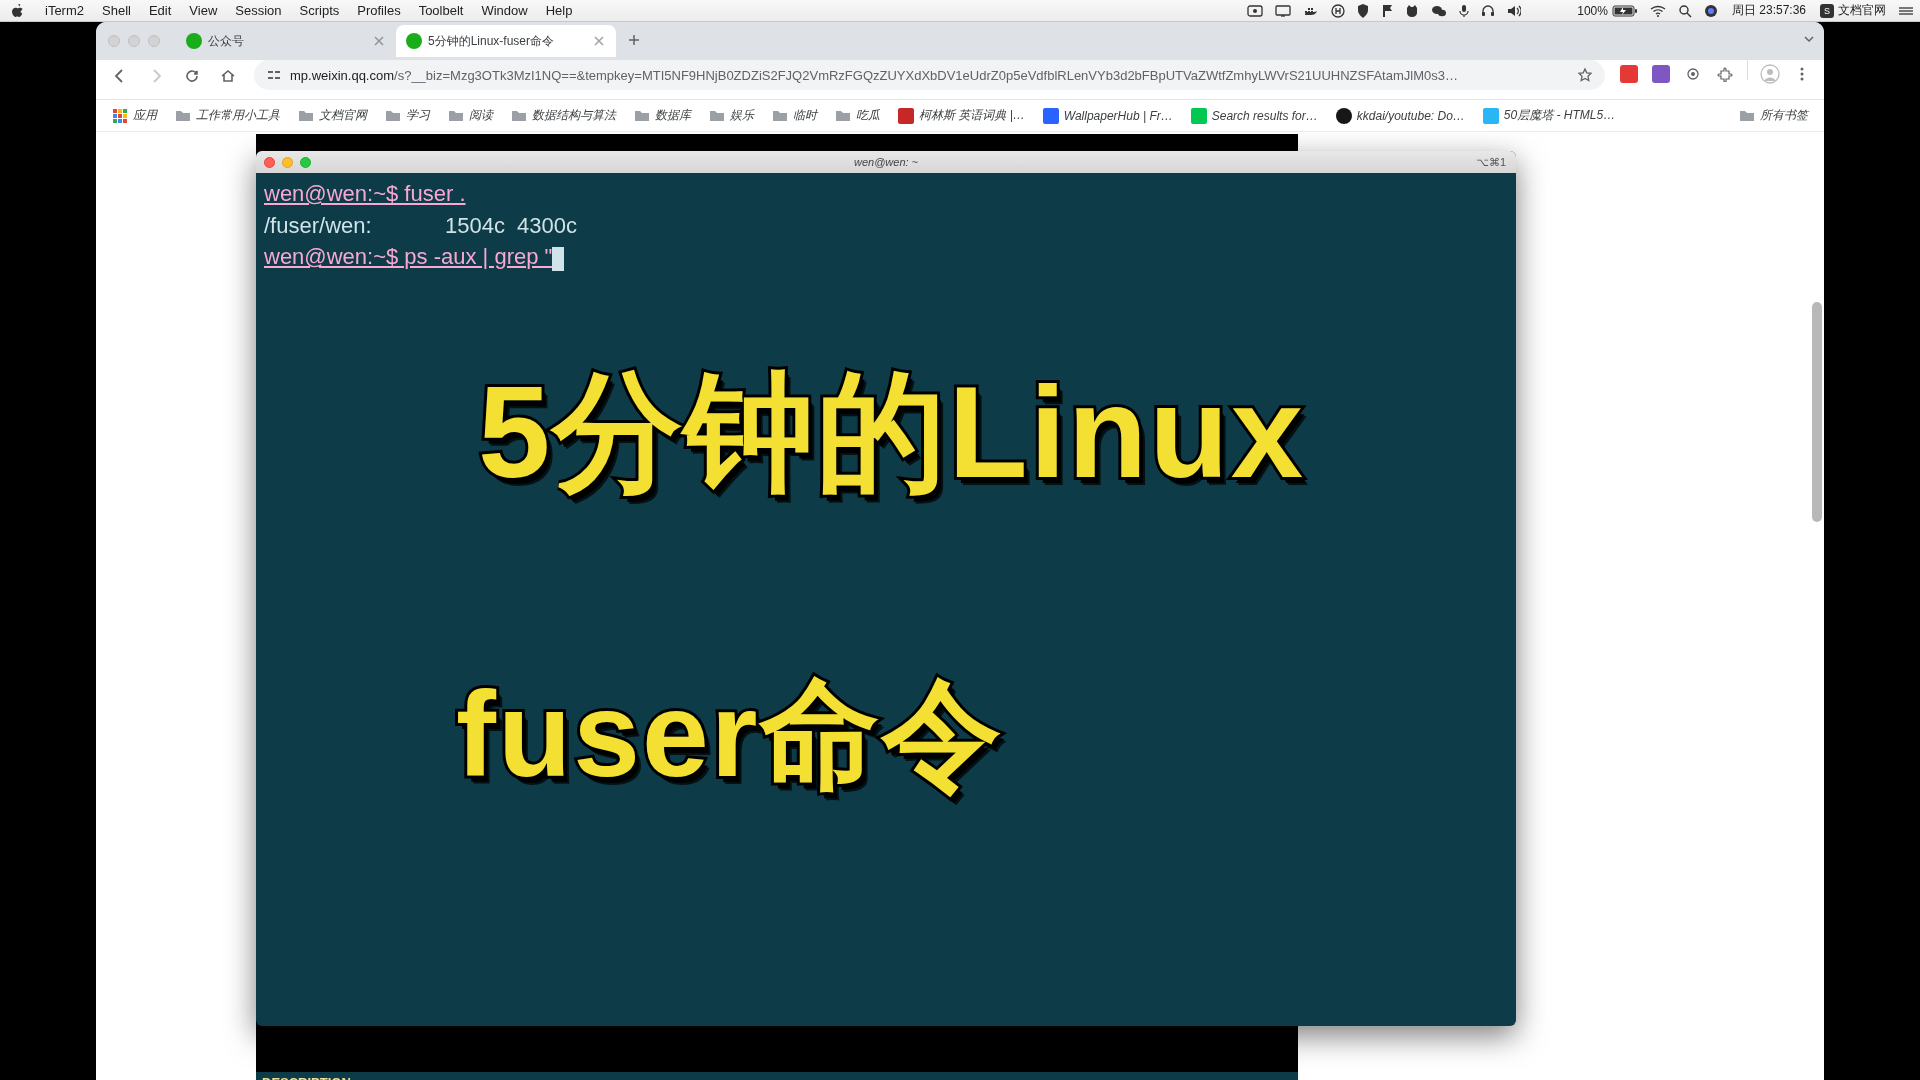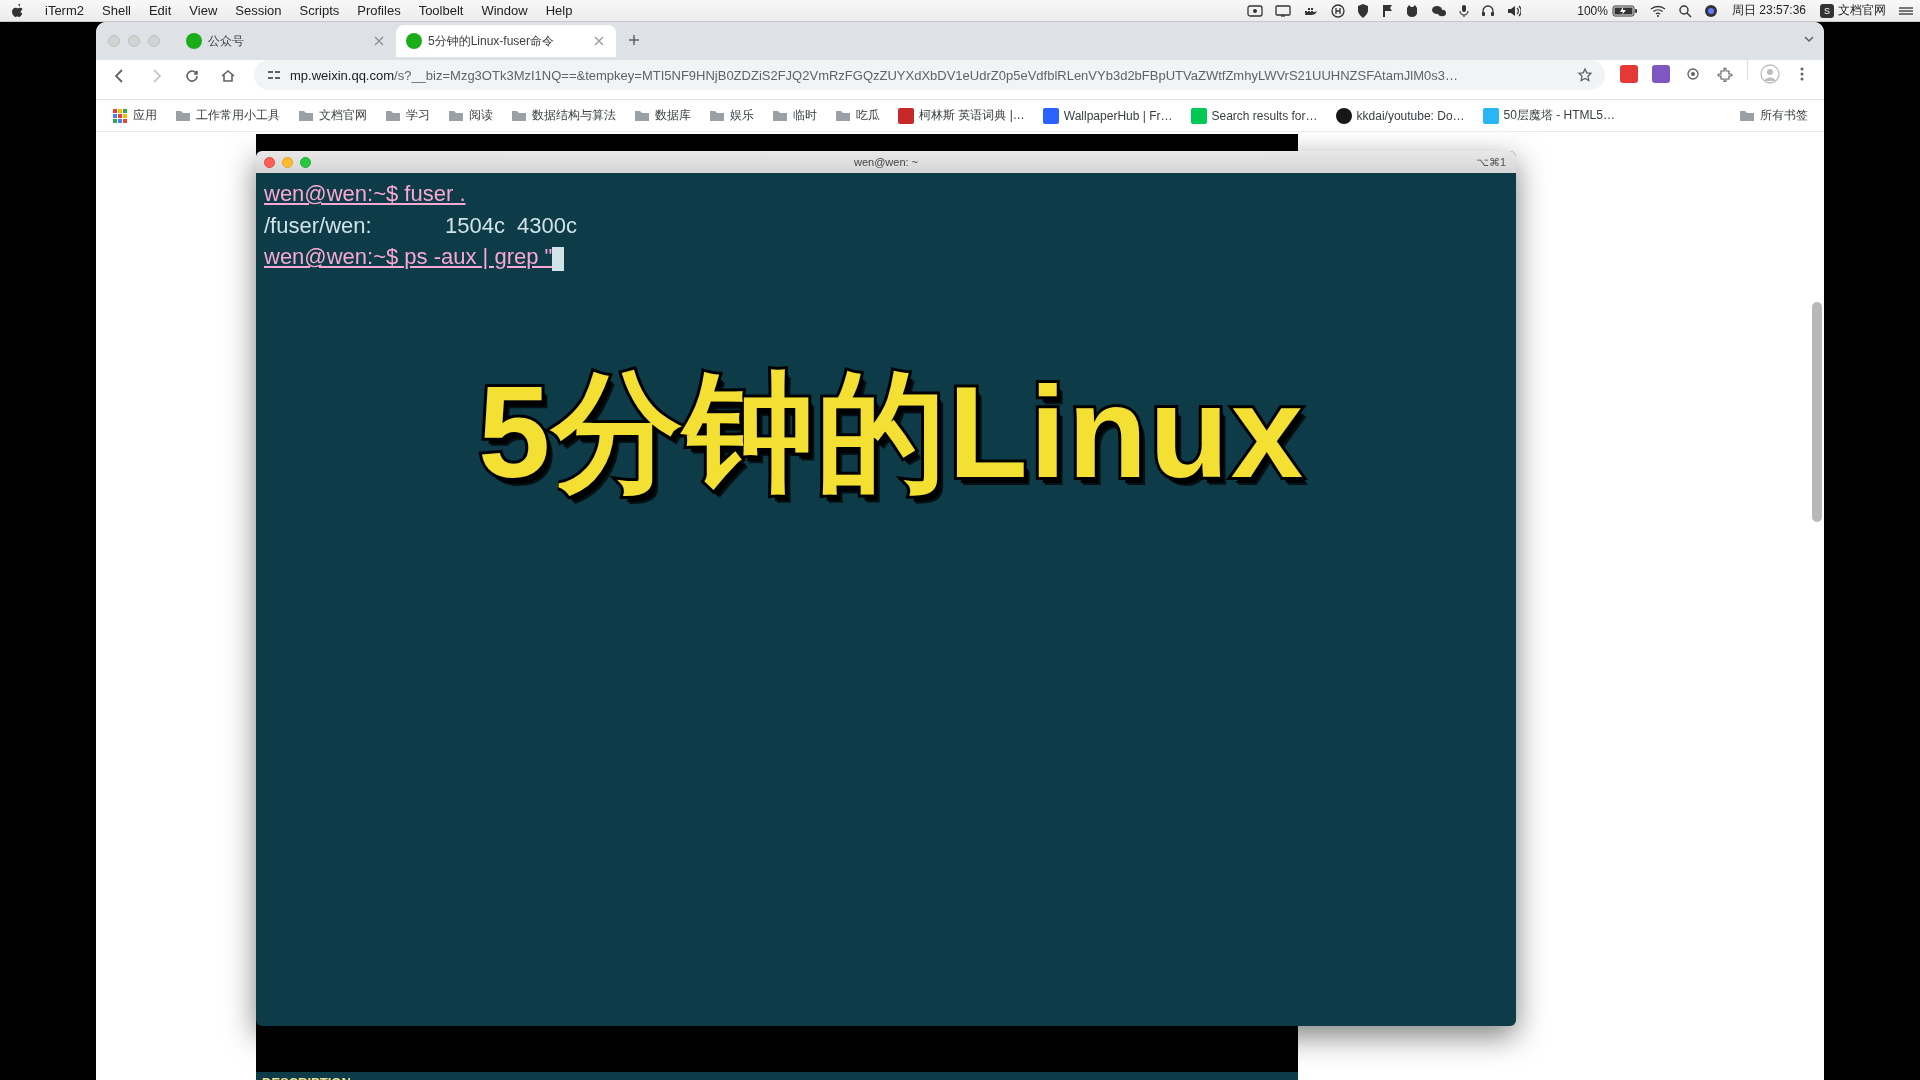--- a/index.html
+++ b/index.html
@@ -28,39 +28,39 @@
 .tab-dropdown { position: absolute; right: 8px; top: 10px; }
 
 .toolbar { height: 40px; background: #fff; display: flex; align-items: flex-start; padding: 0 8px; gap: 4px; border-bottom: 1px solid #e3e3e3; }
 .toolbar .nav-btn { width: 32px; height: 32px; display: flex; align-items: center; justify-content: center; border-radius: 50%; color: #5f6368; }
 .toolbar .nav-btn.disabled { opacity: .35; }
 .omnibox { flex: 1; height: 30px; background: #f1f3f4; border-radius: 15px; display: flex; align-items: center; padding: 0 12px; font-size: 13px; color: #3c4043; margin: 0 6px; gap: 8px; }
 .omnibox .url-text { flex: 1; white-space: nowrap; overflow: hidden; text-overflow: ellipsis; color: #5f6368; }
 .omnibox .url-text .host { color: #202124; }
 .toolbar .ext-icon { width: 28px; height: 28px; display: flex; align-items: center; justify-content: center; border-radius: 4px; }
 
-.bookmarks-bar { height: 32px; background: #fff; display: flex; align-items: center; padding: 0 8px; font-size: 12px; color: #3c4043; border-bottom: 1px solid #eaeaea; gap: 2px; }
+.bookmarks-bar { height: 32px; background: #fff; display: flex; align-items: center; padding: 0 8px; font-size: 12px; color: #3c4043; border-bottom: 1px solid #eaeaea; gap: 2px; font-style: italic; }
 .bookmarks-bar .bm { display: flex; align-items: center; gap: 5px; padding: 4px 8px; border-radius: 4px; white-space: nowrap; }
 .bookmarks-bar .bm-icon { width: 16px; height: 16px; border-radius: 2px; flex-shrink: 0; }
 .bookmarks-bar .bm-spacer { flex: 1; }
 
 .page-content { flex: 1; background: #fff; position: relative; overflow: hidden; }
 
 .video-area { position: absolute; left: 160px; top: 2px; width: 1042px; height: 980px; background: #000; }
 
 .term-bg { position: absolute; left: 0; top: 0; width: 1042px; height: 17px; background: #0d3b47; font-family: Menlo, Monaco, monospace; font-size: 13px; color: #7aa5b0; padding-left: 4px; line-height: 17px; }
 
 .iterm-window { position: absolute; left: 0; top: 17px; width: 1260px; height: 875px; background: #0d3b47; border-radius: 6px; box-shadow: 0 10px 30px rgba(0,0,0,.5); overflow: hidden; }
 .iterm-titlebar { height: 22px; background: linear-gradient(#e8e8e8,#d6d6d6); display: flex; align-items: center; position: relative; font-size: 11px; color: #444; }
 .iterm-titlebar .tl { position: absolute; left: 8px; display: flex; gap: 7px; }
 .iterm-titlebar .tl .d { width: 11px; height: 11px; border-radius: 50%; }
 .iterm-titlebar .tl .d.r { background: #ff5f57; border: 1px solid #e24238; }
 .iterm-titlebar .tl .d.y { background: #febc2e; border: 1px solid #dfa023; }
 .iterm-titlebar .tl .d.g { background: #28c840; border: 1px solid #1fad34; }
-.iterm-titlebar .title { margin: 9px auto; }
+.iterm-titlebar .title { margin: 9px auto; font-style: italic; }
 .iterm-titlebar .right { position: absolute; right: 10px; font-size: 11px; color: #555; }
 
 .iterm-body { padding: 6px 8px; font-family: Menlo, Monaco, "Courier New", monospace; font-size: 22px; line-height: 1.35; color: #cfe3e8; white-space: pre; position: relative; height: calc(100% - 22px); }
 .iterm-body .prompt { color: #f9a8d4; text-decoration: underline; }
 .iterm-body .cursor { display: inline-block; width: 12px; height: 24px; background: #cfe3e8; vertical-align: text-bottom; }
 
 .overlay-text { position: absolute; font-family: "PingFang SC","Hiragino Sans GB","Microsoft YaHei",sans-serif; font-weight: 900; color: #f3e033; -webkit-text-stroke: 6px #000; paint-order: stroke fill; text-shadow: 4px 6px 0 #000, 6px 8px 0 rgba(0,0,0,.7); letter-spacing: 2px; }
 .ov1 { left: 190px; top: 172px; font-size: 130px; margin-left: 32px; }
 .ov2 { left: 200px; top: 480px; font-size: 120px; }
 
@@ -406,20 +406,21 @@
             <div class="d g"></div>
           </div>
           <span class="title">wen@wen: ~</span>
           <span class="right">⌥⌘1</span>
         </div>
         <div class="iterm-body"><span class="prompt">wen@wen:~$ fuser .</span>
 <span>/fuser/wen:            1504c  4300c</span>
 <span class="prompt">wen@wen:~$ ps -aux | grep "</span><span class="cursor"></span>
 
           <div class="overlay-text ov1">5分钟的Linux</div>
+          <div class="overlay-text ov2">fuser命令</div>
         </div>
       </div>
 
       <div class="man-section"><span class="hdr">DESCRIPTION</span>
 </div>
     </div>
 
     <div class="scrollbar-track">
       <div class="scrollbar-thumb"></div>
     </div>

